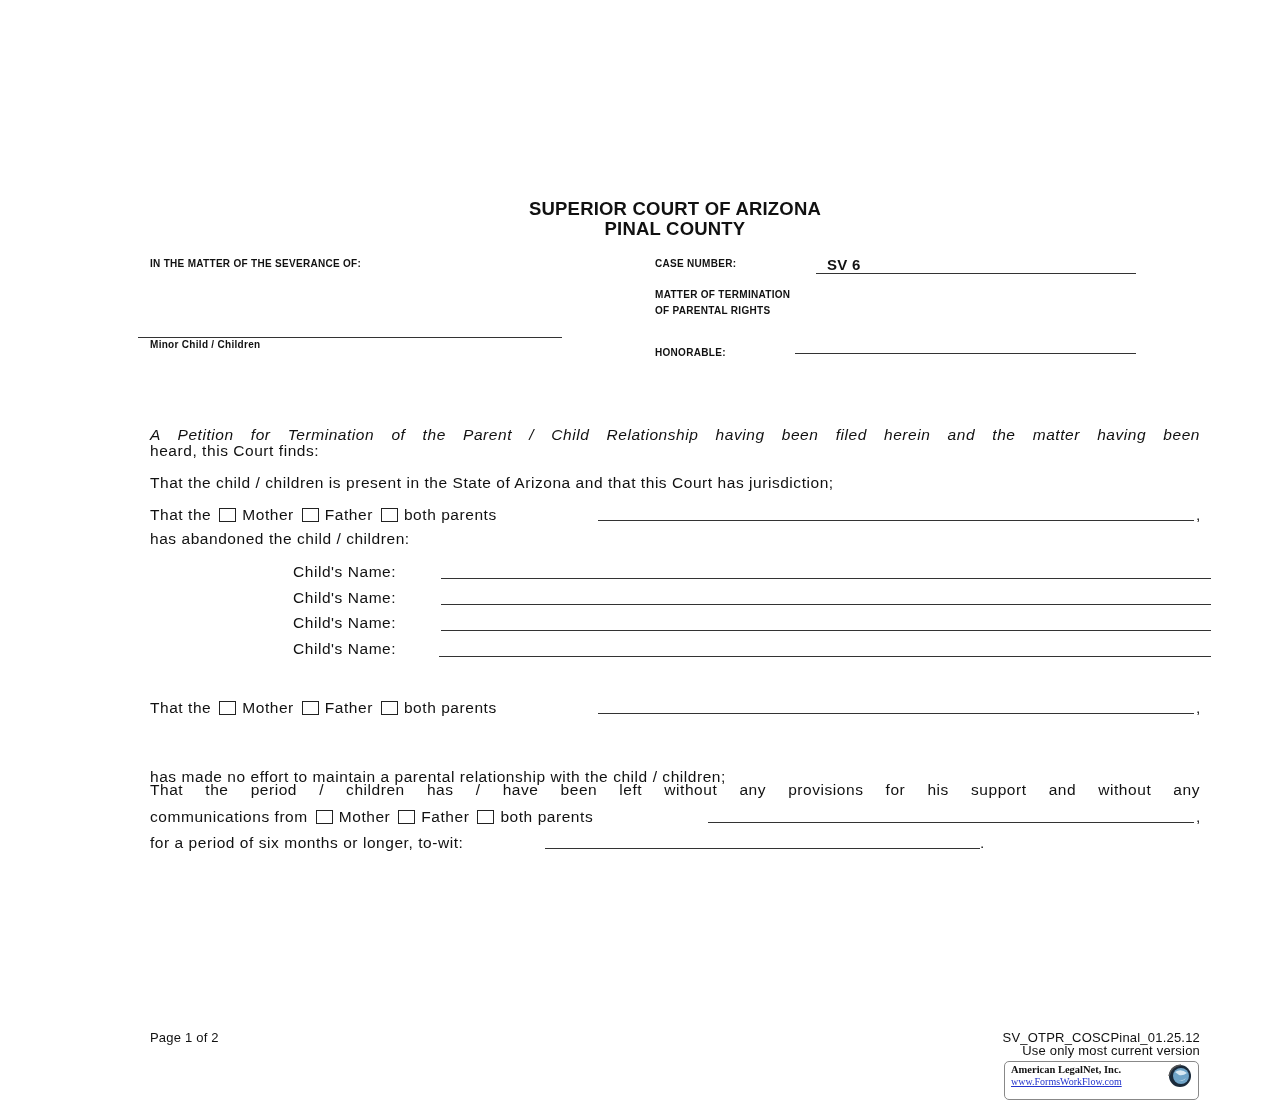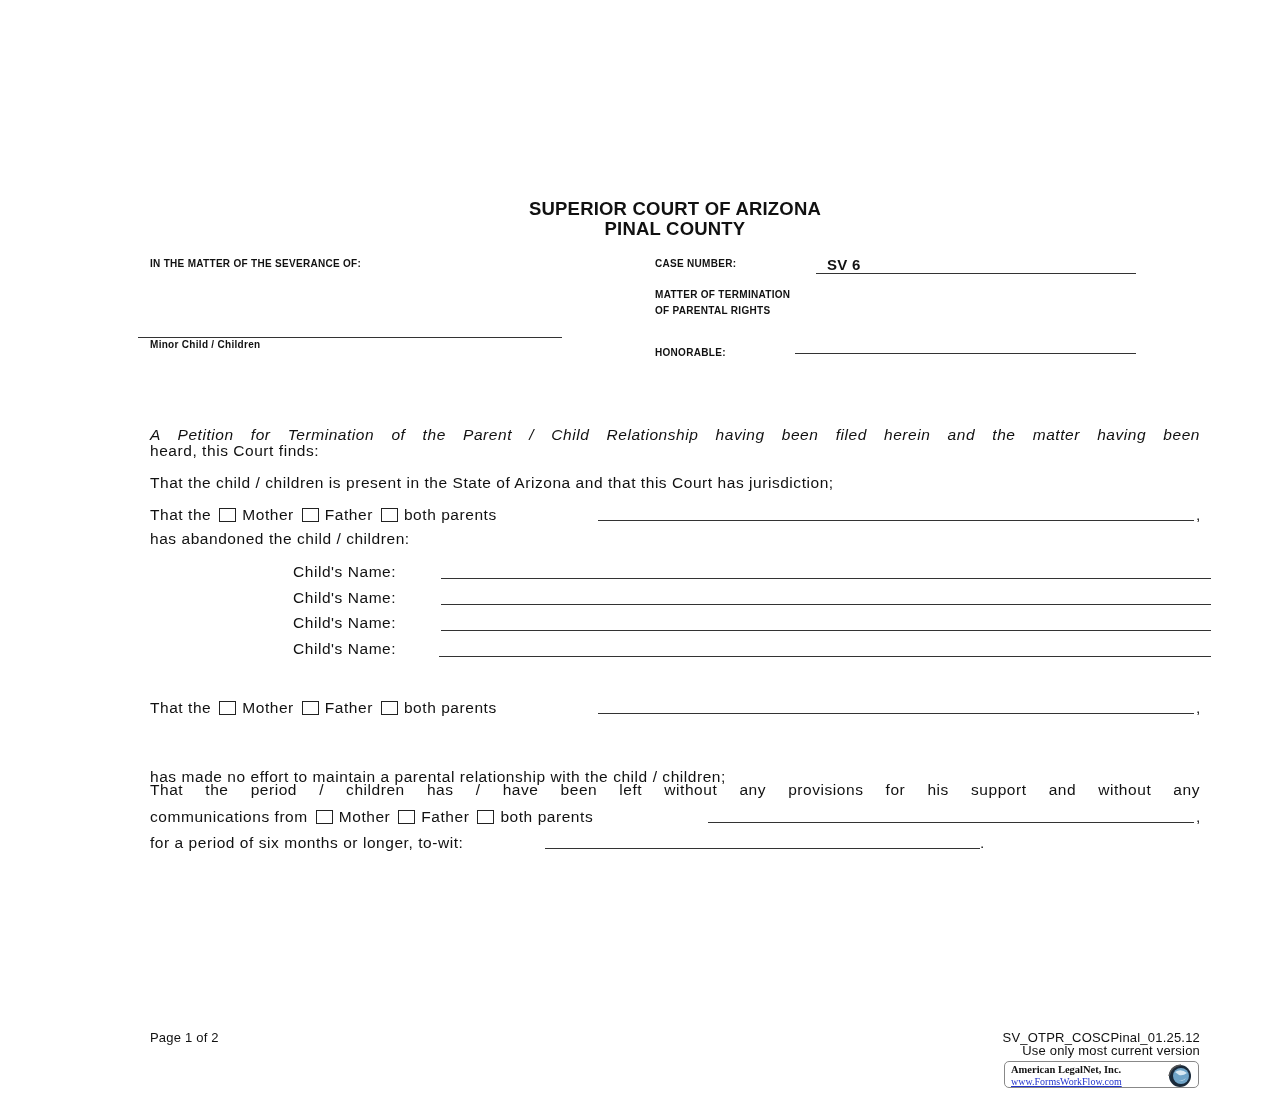--- a/index.html
+++ b/index.html
@@ -6,21 +6,21 @@
   body { width: 1275px; height: 1100px; position: relative; overflow: hidden;
          font-family: "Liberation Sans", sans-serif; color: #111; }
   .abs { position: absolute; }
   .title { left: 0; width: 1350px; text-align: center; font-weight: bold; font-size: 18.5px; letter-spacing: 0.2px; }
   .hdr { font-weight: bold; font-size: 10px; letter-spacing: 0.3px; }
   .line { position: absolute; border-bottom: 1px solid #333; height: 0; }
   .body-text { font-size: 15.5px; letter-spacing: 0.55px; }
   .cb { display: inline-block; width: 17px; height: 14px; border: 1px solid #222; vertical-align: -2px; margin: 0 6px 0 8px; box-sizing: border-box; background: #fff; }
   .justify { width: 1050px; text-align: justify; text-align-last: justify; }
   .footer-small { font-size: 13px; letter-spacing: 0.2px; }
-  .badge { left: 1004px; top: 1061px; width: 195px; height: 27px; border: 1px solid #888; border-radius: 5px; box-sizing: border-box; background: #fff; }
+  .badge { left: 1004px; top: 1061px; width: 195px; height: 39px; border: 1px solid #888; border-radius: 5px; box-sizing: border-box; background: #fff; }
   .badge-name { position: absolute; left: 6px; top: 2px; font-family: "Liberation Serif", serif; font-weight: bold; font-size: 10.5px; color: #111; }
   .badge-url { position: absolute; left: 6px; top: 14px; font-family: "Liberation Serif", serif; font-size: 10px; color: #2233cc; text-decoration: underline; }
   .badge-logo { position: absolute; right: 3px; top: 2px; width: 34px; height: 24px; }
 </style>
 </head>
 <body>
 
 <div class="abs title" style="top:198px;">SUPERIOR COURT OF ARIZONA</div>
 <div class="abs title" style="top:218px;">PINAL COUNTY</div>
 

